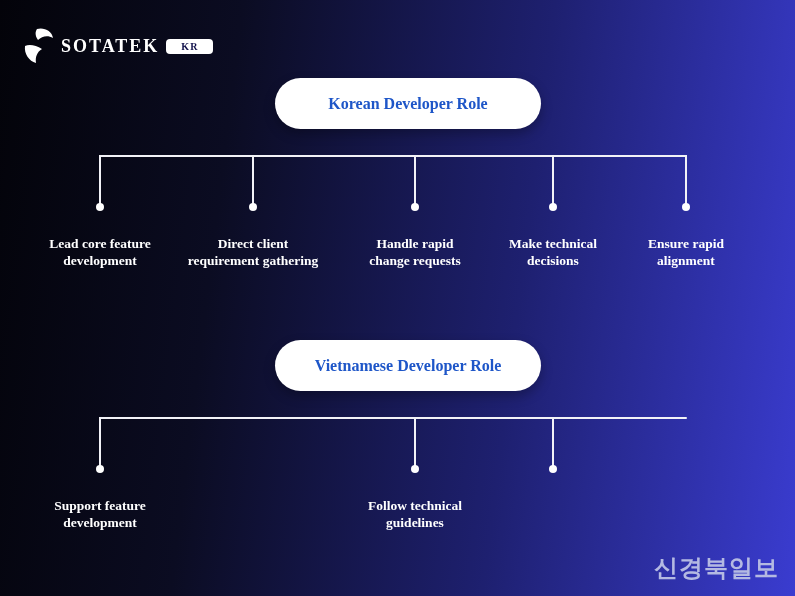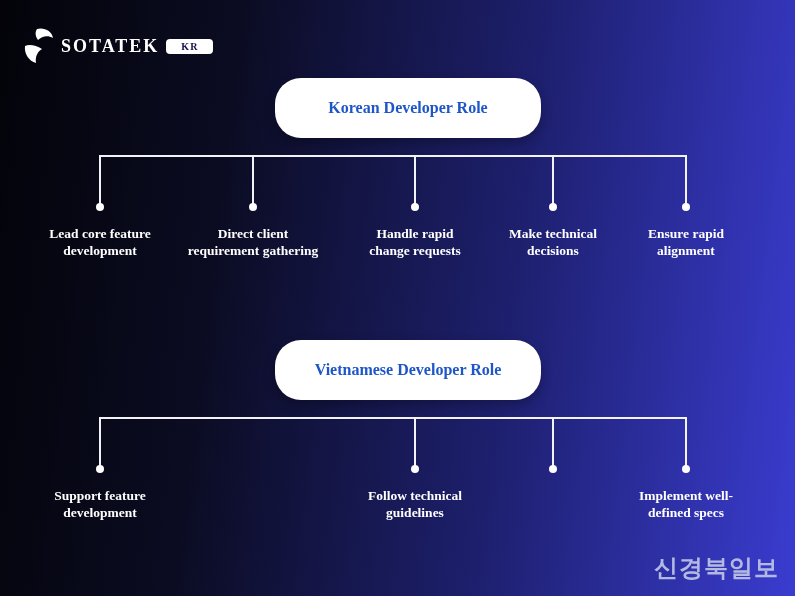--- a/index.html
+++ b/index.html
@@ -37,21 +37,21 @@
     padding: 2px 15px;
     letter-spacing: 1px;
   }
 
   
   .pill {
     position: absolute;
     left: 408px;
     transform: translateX(-50%);
     width: 266px;
-    height: 60px;
+    height: 51px;
     background: #ffffff;
     border-radius: 26px;
     box-shadow: 0 5px 12px rgba(0,0,0,0.28);
     display: flex;
     align-items: center;
     justify-content: center;
   }
   .pill-1 { top: 78px; }
   .pill-2 { top: 340px; }
   .pill-label {
@@ -88,21 +88,21 @@
     background: #f2f2f7;
   }
   .dot {
     width: 8px;
     height: 8px;
     border-radius: 50%;
     background: #ffffff;
     margin-top: -1px;
   }
   .branch-label {
-    margin-top: 14px;
+    margin-top: 24px;
     color: #ffffff;
     font-size: 13.5px;
     font-weight: bold;
     line-height: 17px;
     text-align: center;
     white-space: pre-line;
   }
 
   
   .watermark {
@@ -182,23 +182,17 @@
     <div class="branch" style="left:415px">
       <div class="stub"></div>
       <div class="dot"></div>
       <div class="branch-label">Follow technical
 guidelines</div>
     </div>
     <div class="branch" style="left:553px">
       <div class="stub"></div>
       <div class="dot"></div>
     </div>
-    <div class="branch" style="left:686px">
-      <div class="stub"></div>
-      <div class="dot"></div>
-      <div class="branch-label">Implement well-
-defined specs</div>
-    </div>
   </div>
 
   <div class="watermark">신경북일보</div>
 
 </div>
 
 </body></html>

